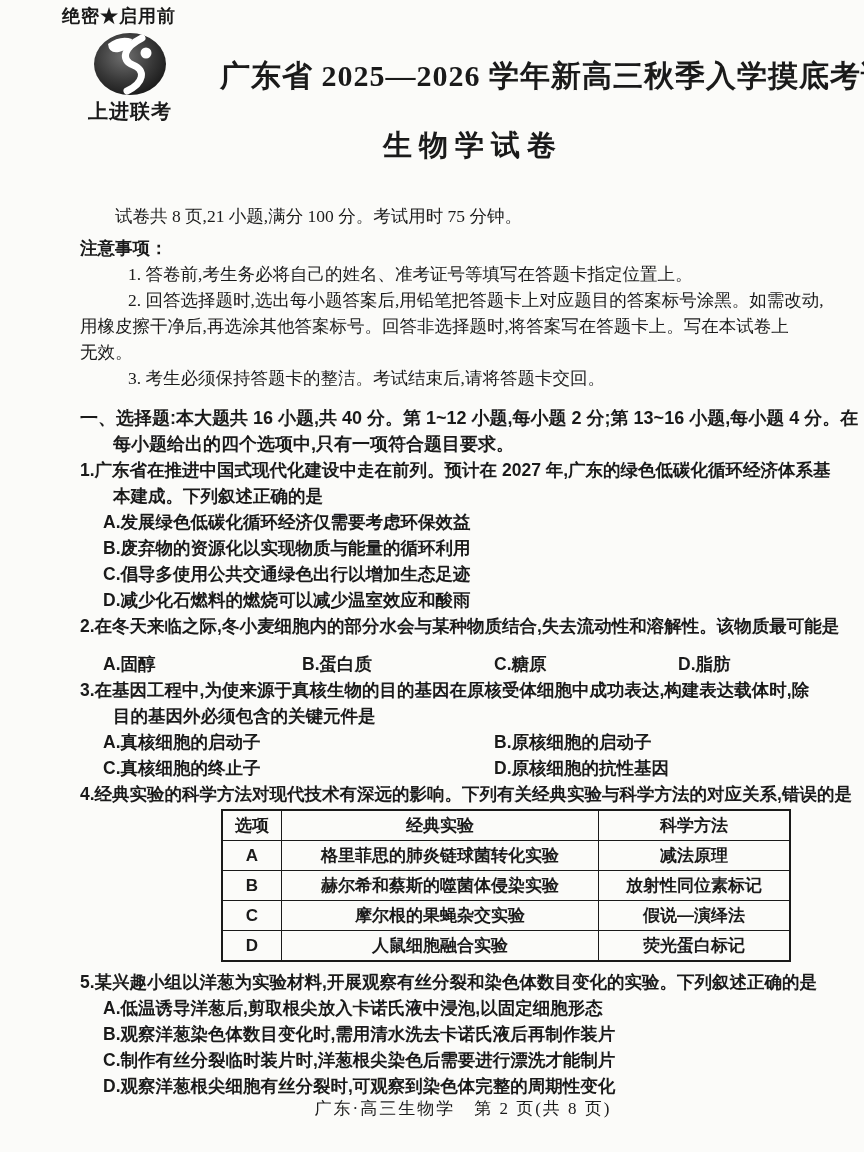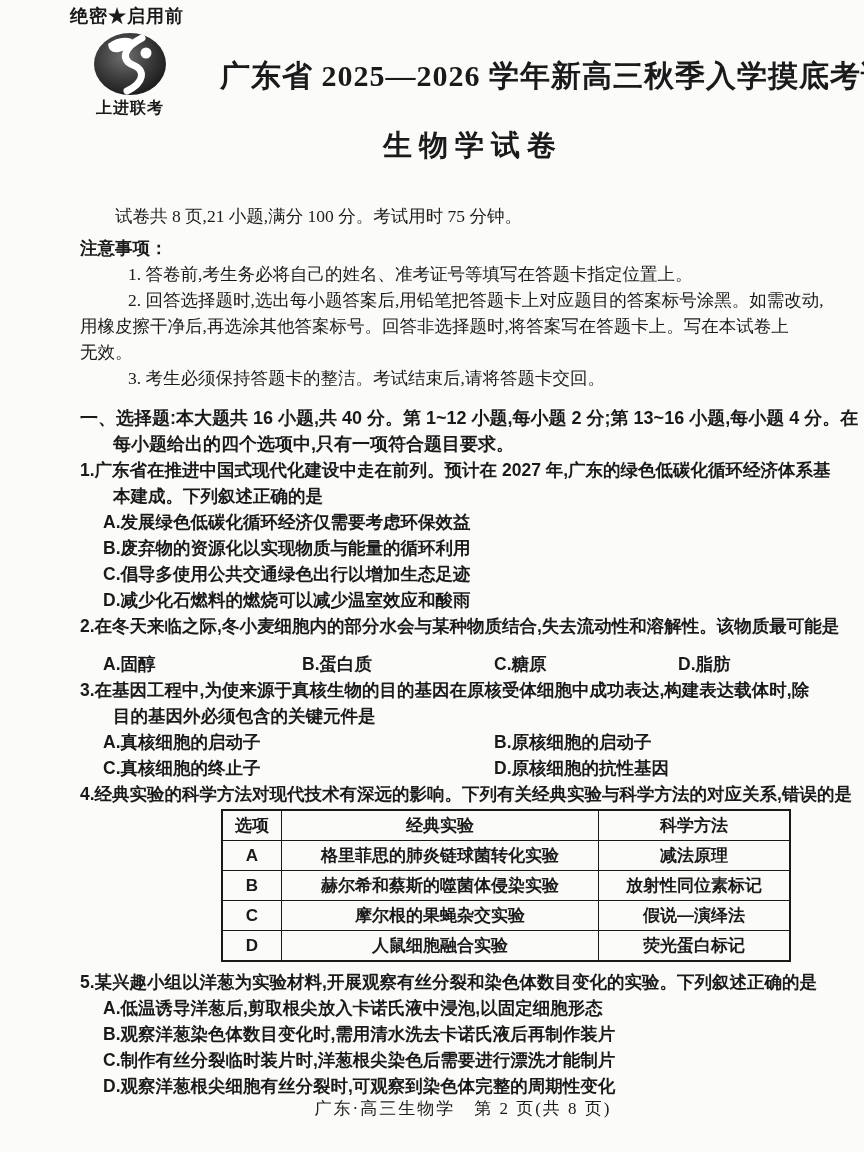--- a/index.html
+++ b/index.html
@@ -14,31 +14,30 @@
     background:#fbfbf9;
     color:#1a1a1a;
     overflow:hidden;
   }
   
   .sec-label{
     position:absolute;left:62px;top:4px;
     font-family:"Liberation Sans",sans-serif;
     font-weight:bold;font-size:18px;letter-spacing:1px;
     white-space:nowrap;
-    margin-left:8px;
   }
   
   .logo{
     position:absolute;left:78px;top:31px;width:104px;
     text-align:center;
   }
   .logo svg{display:block;margin:0 auto;}
   .logo-text{
     font-family:"Liberation Sans",sans-serif;
-    font-weight:bold;font-size:16px;letter-spacing:1px;
+    font-weight:bold;font-size:20px;letter-spacing:1px;
     margin-top:1px;white-space:nowrap;
   }
   
   .title{
     position:absolute;left:220px;top:56px;
     font-weight:bold;font-size:30px;letter-spacing:1px;
     white-space:nowrap;
   }
   .subtitle{
     position:absolute;left:383px;top:126px;

